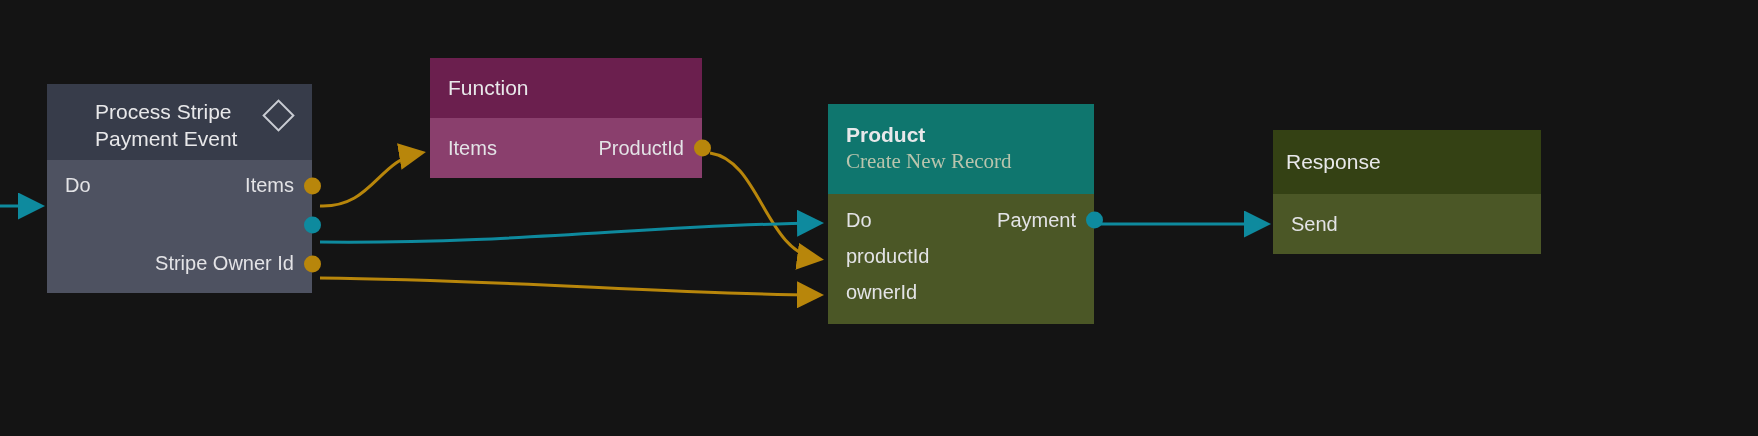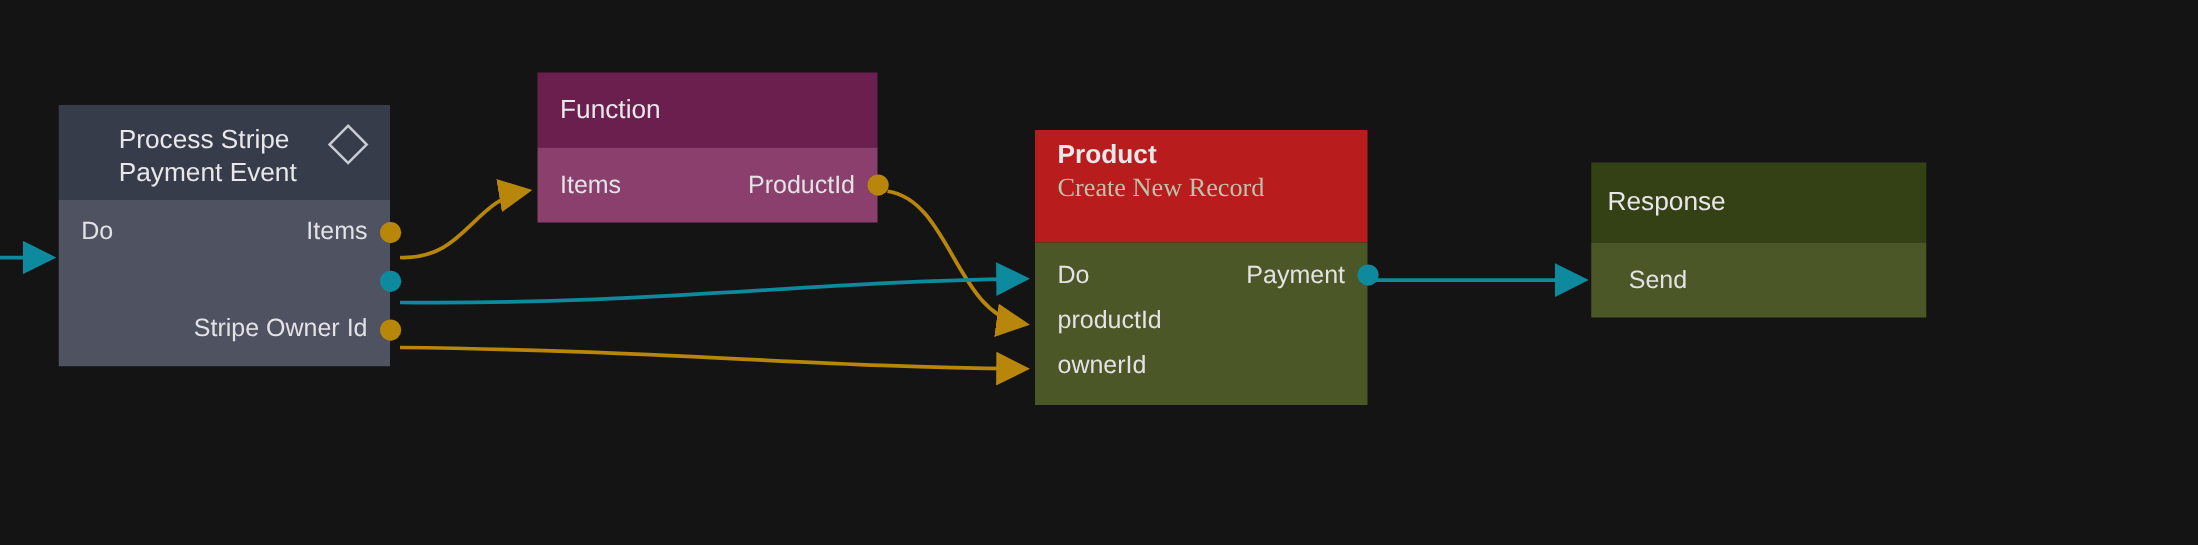--- a/index.html
+++ b/index.html
@@ -70,30 +70,30 @@
   }
 
   
   #node-function{left:430px;top:58px;width:272px;}
   #node-function .node-header{background:#6b1f4e;height:60px;padding-top:16px;}
   #node-function .node-body{background:#8a3f6d;height:60px;}
   #node-function .row{height:60px;}
 
   
   #node-product{left:828px;top:104px;width:266px;}
-  #node-product .node-header{background:#b91c1c;height:90px;padding-top:6px;}
+  #node-product .node-header{background:#0f766e;height:90px;padding-top:17px;}
   #node-product .node-title{font-weight:bold;}
   #node-product .node-body{background:#4b5726;padding-top:8px;padding-bottom:14px;}
   #node-product .row{height:36px;}
 
   
   #node-response{left:1273px;top:130px;width:268px;}
   #node-response .node-header{background:#344114;height:64px;padding-top:18px;padding-left:13px;}
   #node-response .node-body{background:#4b5726;height:60px;}
-  #node-response .row{height:60px;margin-left:12px;}
+  #node-response .row{height:60px;}
 </style>
 </head>
 <body>
 
 <div id="canvas">
 
   <svg class="edges" width="1758" height="436" viewBox="0 0 1758 436">
     <defs>
       <marker id="arw-teal" markerWidth="9" markerHeight="9" refX="7" refY="4.5" orient="auto" markerUnits="strokeWidth">
         <path d="M0,0 L9,4.5 L0,9 z" fill="#0e8a9e"></path>

